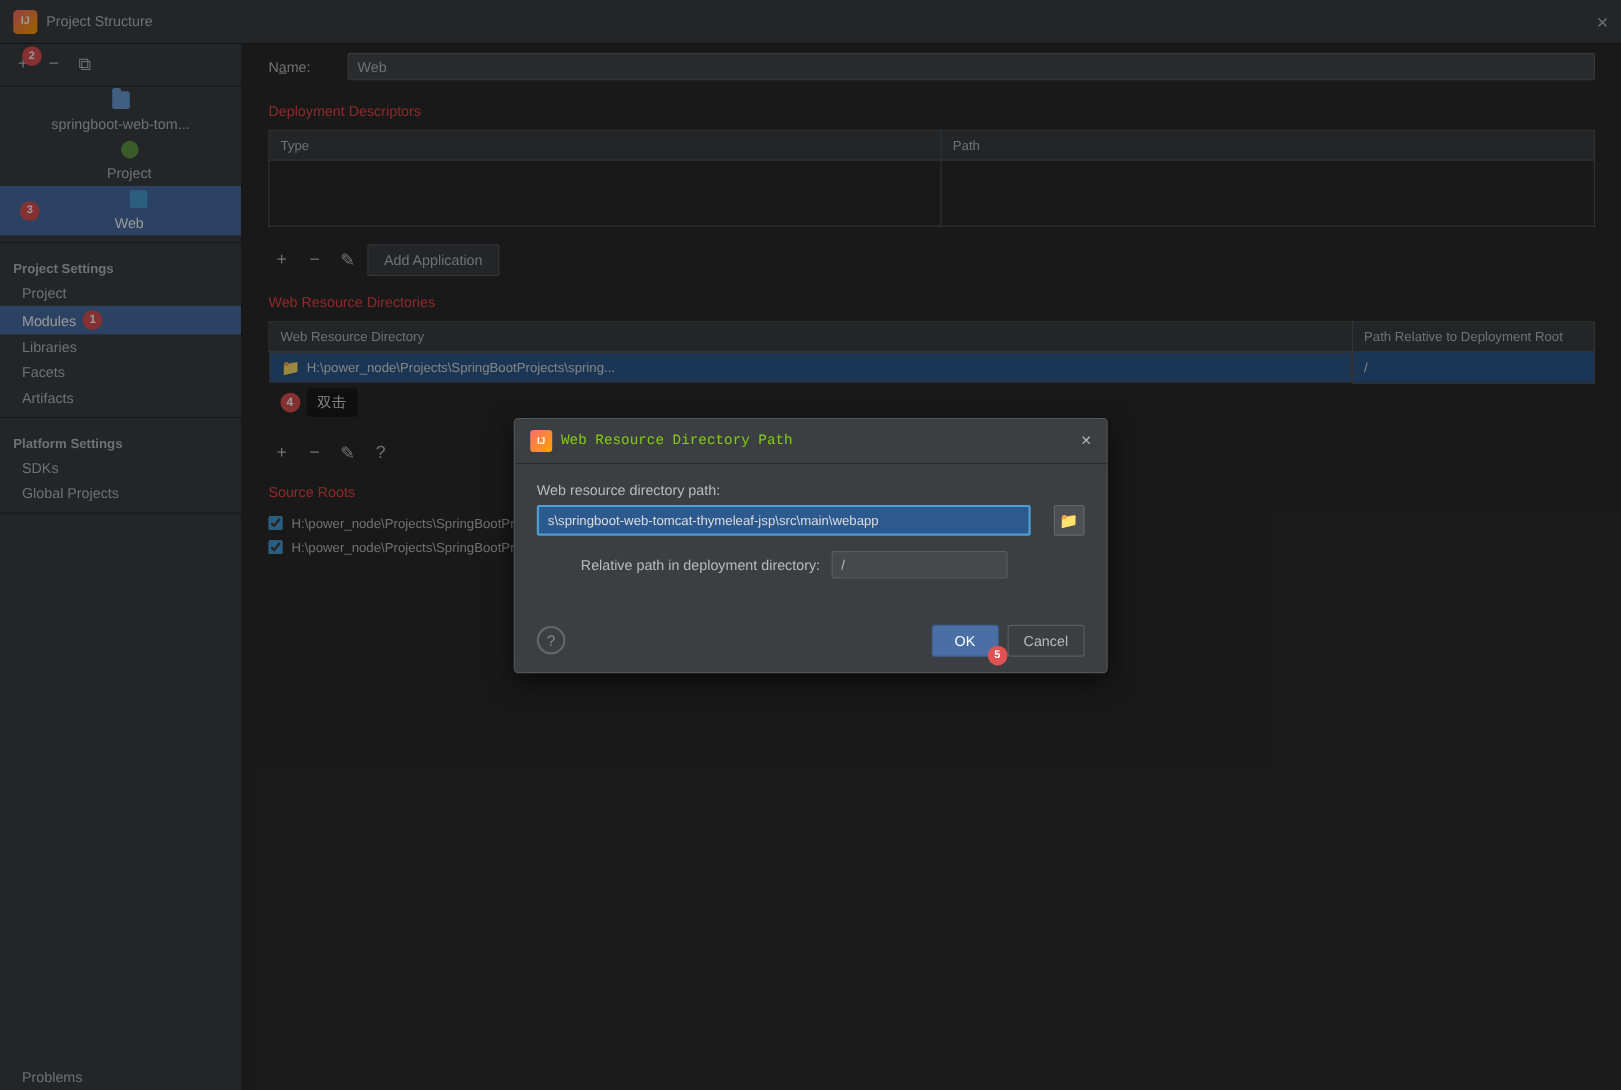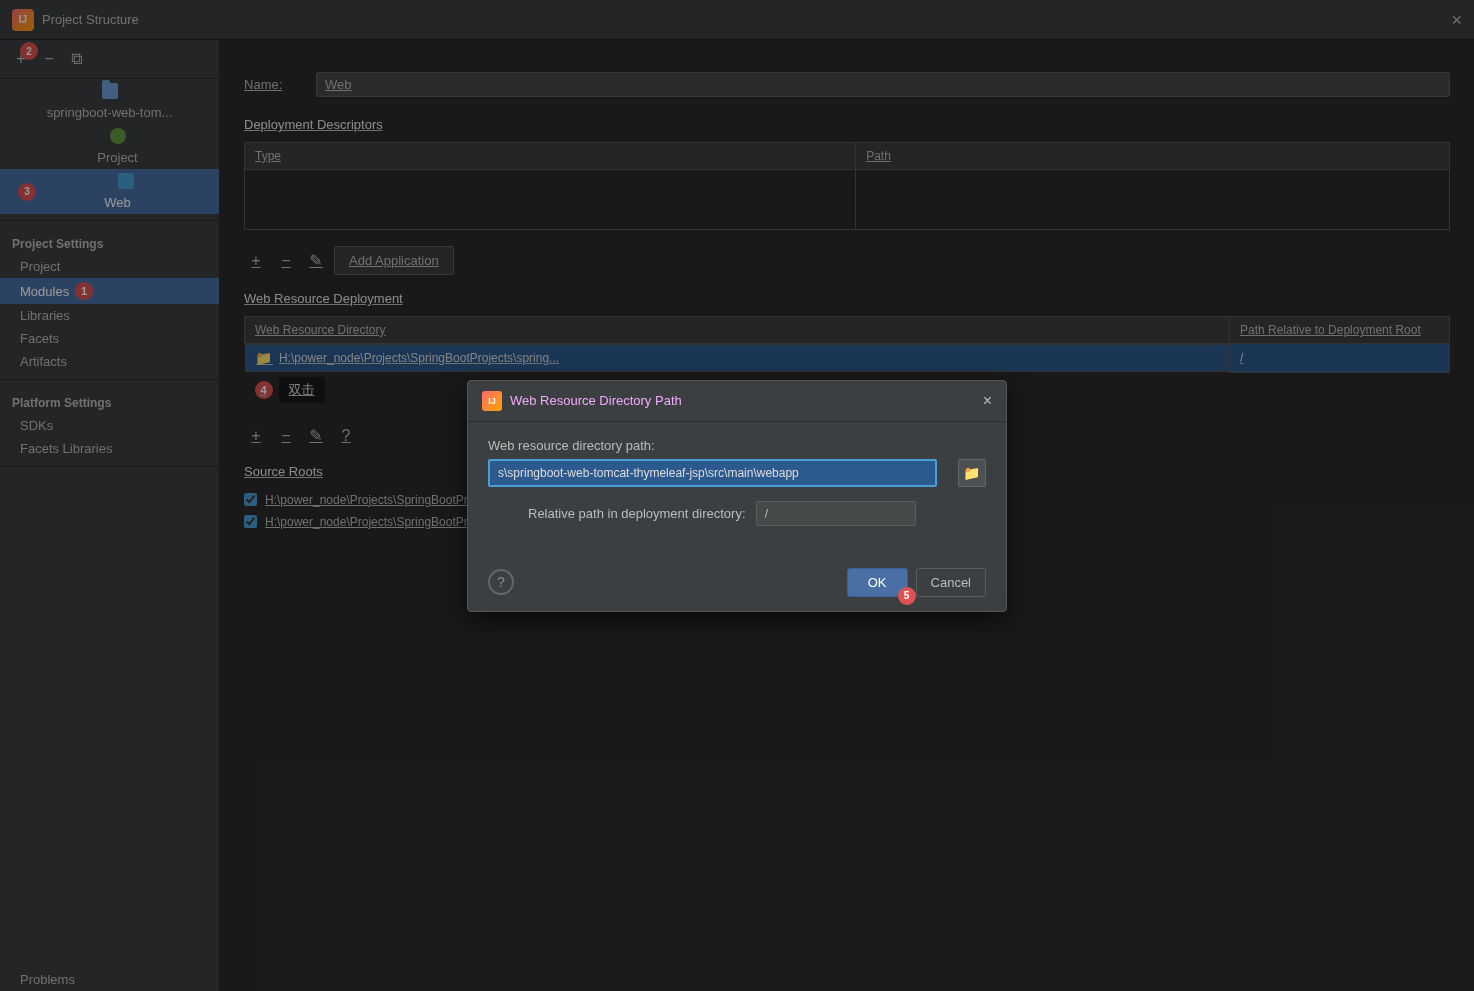--- a/index.html
+++ b/index.html
@@ -177,24 +177,23 @@
     .main-content {
       flex: 1;
       background: #2b2b2b;
       display: flex;
       flex-direction: column;
       overflow: hidden;
     }
 
     
     .form-area {
-      padding: 32px 24px;
+      padding: 8px 24px;
       overflow-y: auto;
       flex: 1;
-      text-decoration: underline;
     }
 
     .field-row {
       display: flex;
       align-items: center;
       margin-bottom: 20px;
       gap: 12px;
     }
     .field-label {
       color: #bbbbbb;
@@ -208,21 +207,21 @@
       border: 1px solid #5a5d5e;
       color: #bbbbbb;
       padding: 4px 8px;
       font-size: 13px;
       outline: none;
       border-radius: 2px;
     }
 
     .section-title {
       font-size: 13px;
-      color: #e5e5e5;
+      color: #ef4444;
       margin-bottom: 10px;
       font-weight: normal;
     }
 
     
     .data-table {
       width: 100%;
       border-collapse: collapse;
       margin-bottom: 10px;
     }
@@ -339,21 +338,22 @@
     .modal-logo {
       width: 20px; height: 20px;
       background: linear-gradient(135deg, #ff6b6b, #ffa500);
       border-radius: 3px;
       display: flex; align-items: center; justify-content: center;
       font-size: 9px; font-weight: bold; color: white;
     }
     .modal-title {
       flex: 1;
       font-size: 13px;
-      color: #f0abfc;
+      color: #84cc16;
+      font-family: Liberation Mono, monospace;
     }
     .modal-close {
       cursor: pointer;
       color: #bbbbbb;
       font-size: 16px;
     }
 
     .modal-body {
       padding: 16px 20px;
     }
@@ -541,21 +541,21 @@
     </div>
 
     <div class="sidebar-divider"></div>
 
     <div class="sidebar-section-label">Platform Settings</div>
 
     <div class="sidebar-item">
       <span>SDKs</span>
     </div>
     <div class="sidebar-item">
-      <span>Facets Libraries</span>
+      <span>Global Projects</span>
     </div>
 
     <div class="sidebar-divider"></div>
 
     <div class="sidebar-item" style="margin-top:auto;">
       <span>Problems</span>
     </div>
 
   </div>
 
@@ -591,21 +591,21 @@
         </button>
         <button class="toolbar-btn">
           <span>−</span>
         </button>
         <button class="toolbar-btn">
           <span>✎</span>
         </button>
         <button class="add-app-btn">Add Application</button>
       </div>
 
-      <div class="section-title" style="margin-top:10px;">Web Resource Deployment</div>
+      <div class="section-title" style="margin-top:10px;">Web Resource Directories</div>
 
       <table class="web-res-table">
         <thead>
           <tr>
             <th>Web Resource Directory</th>
             <th style="width:220px;">Path Relative to Deployment Root</th>
           </tr>
         </thead>
         <tbody>
           <tr class="selected-row">

